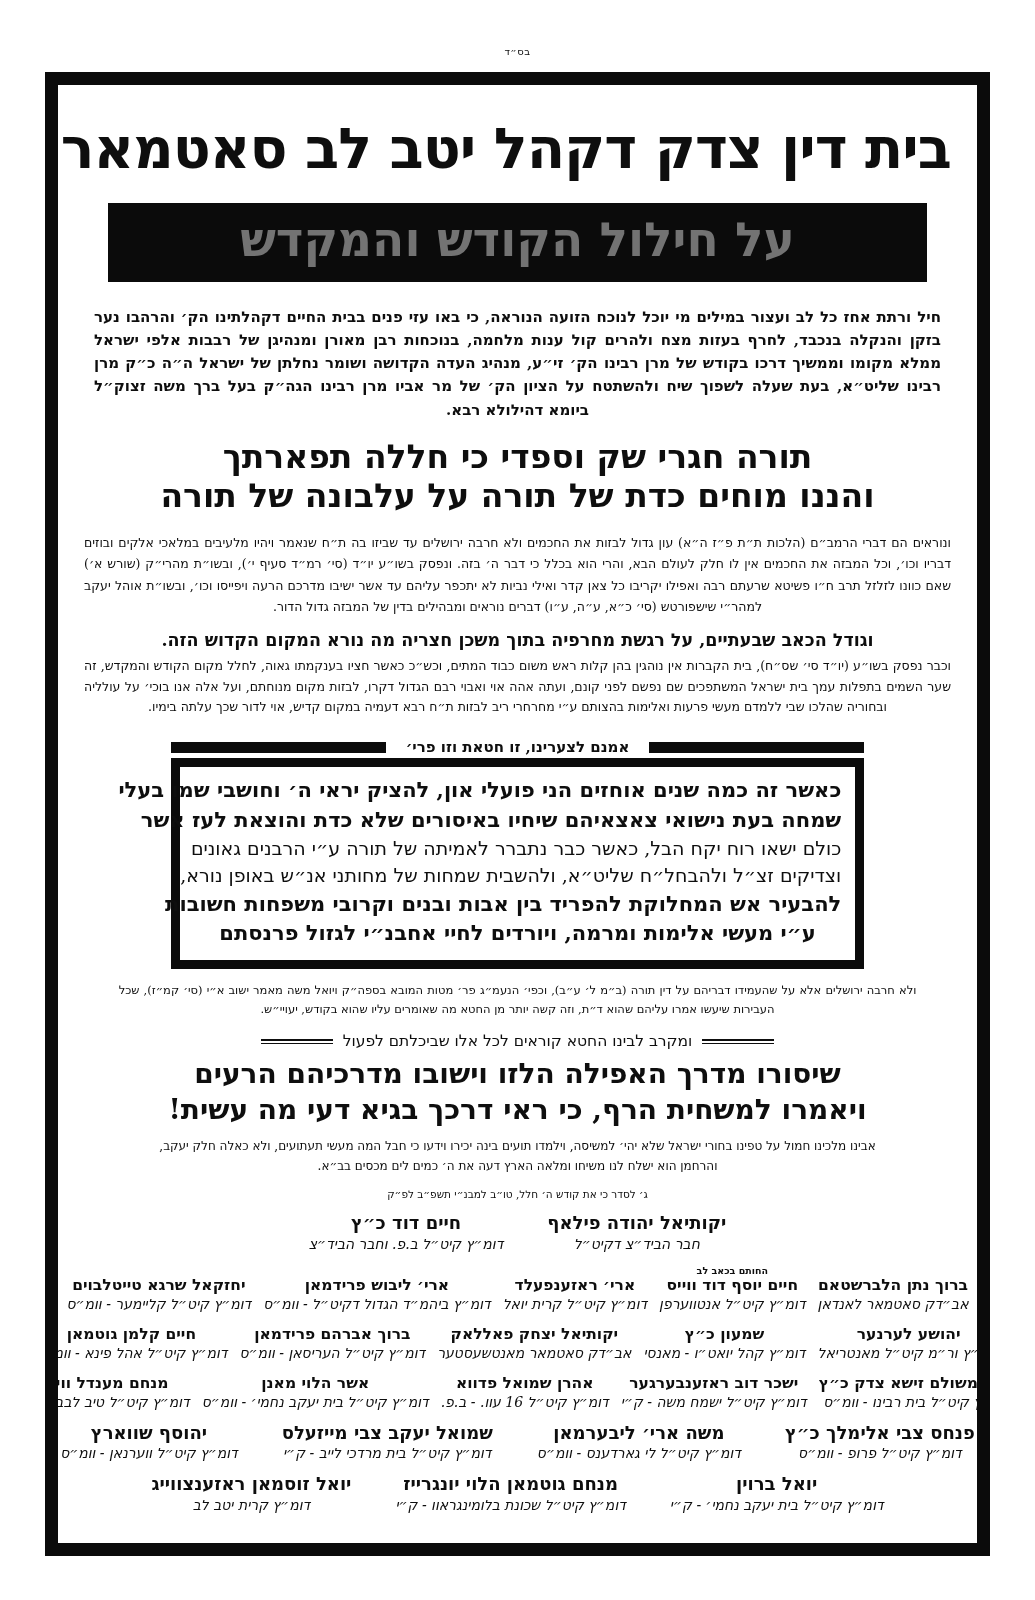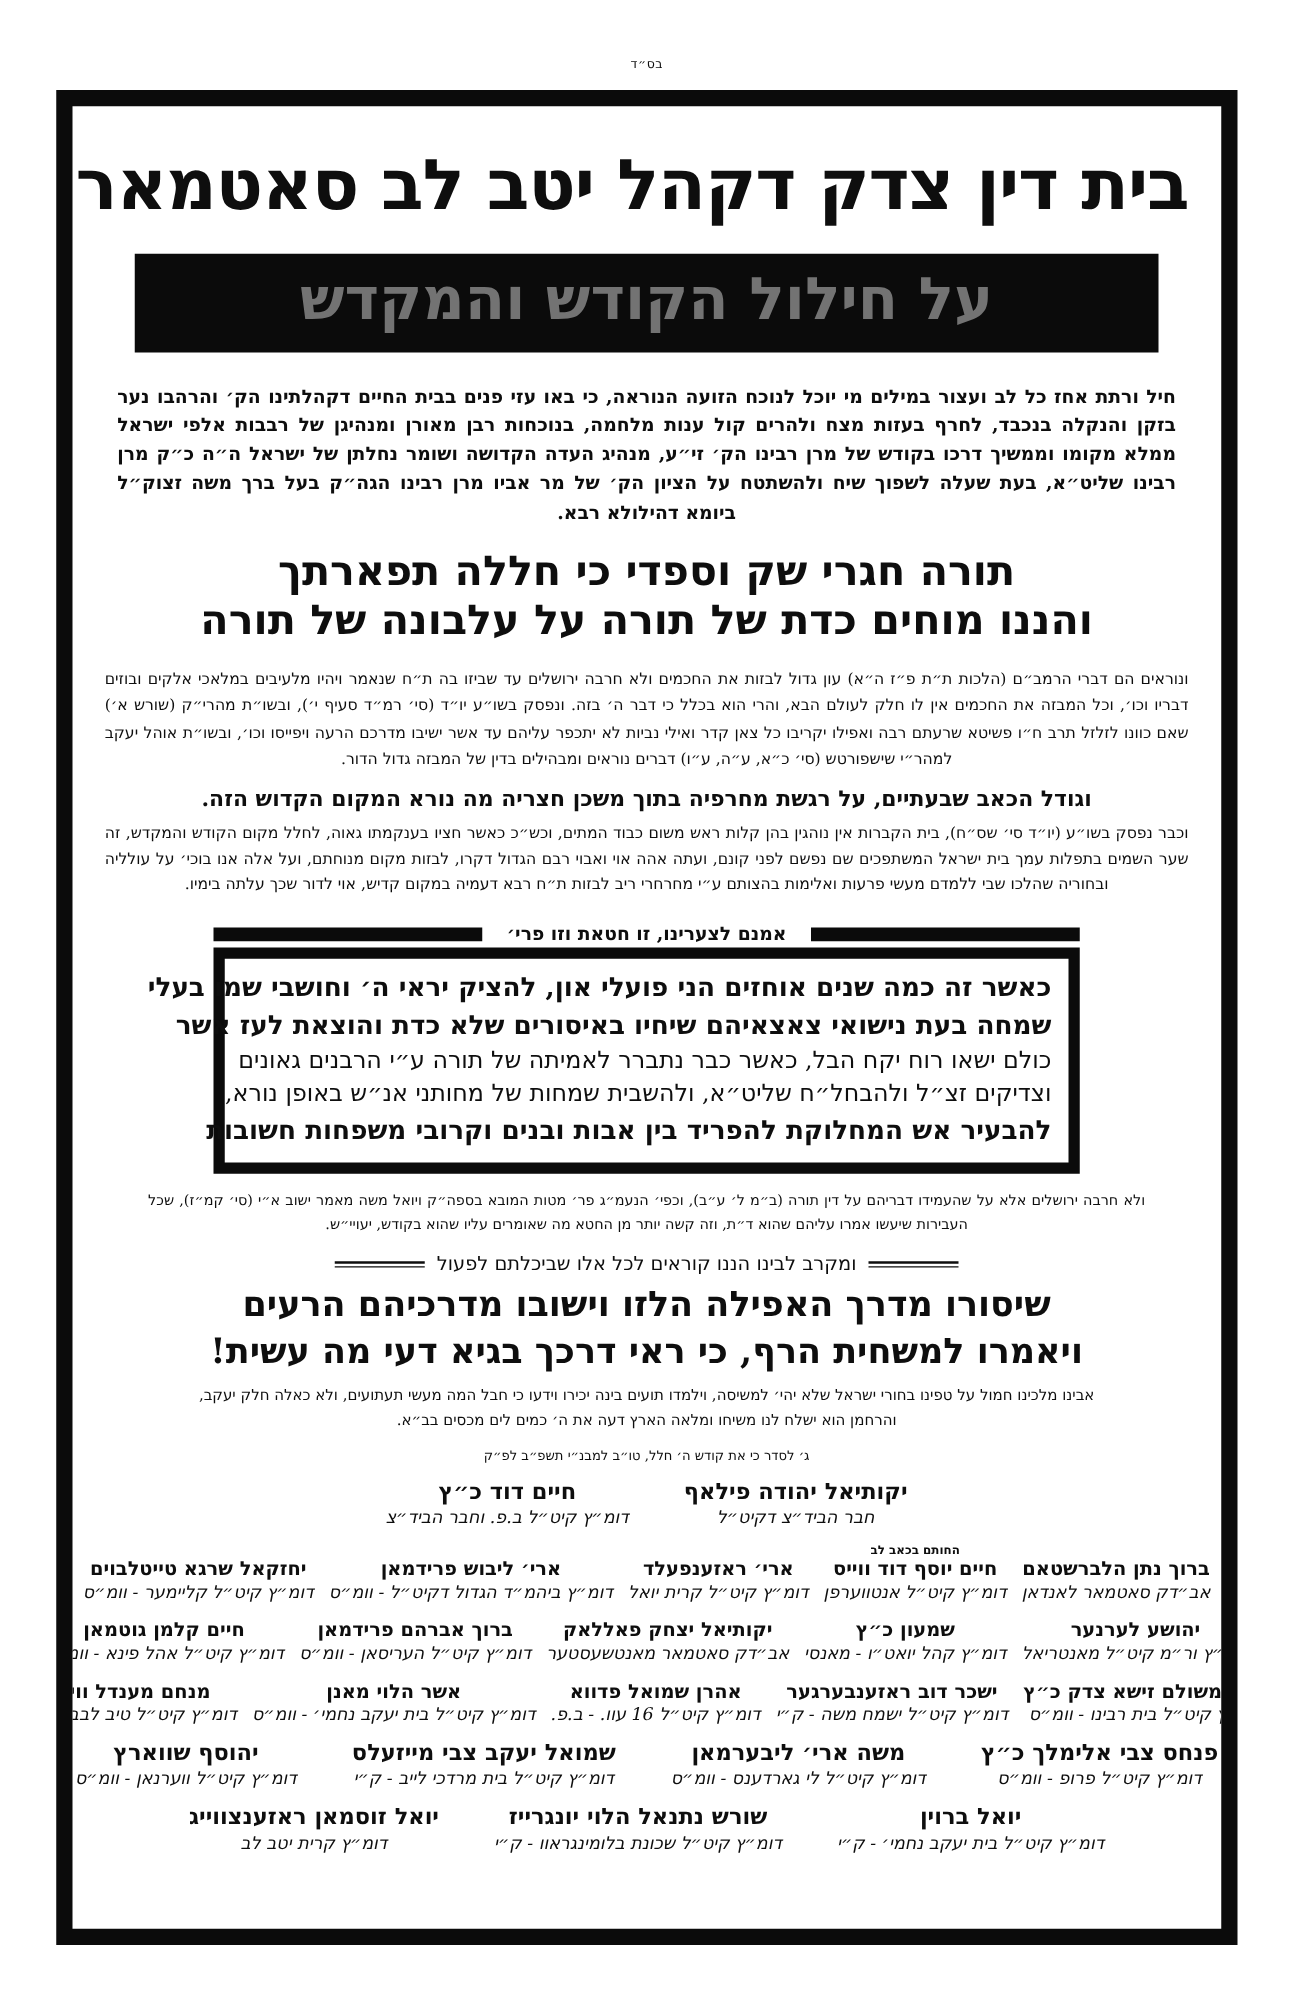--- a/index.html
+++ b/index.html
@@ -85,27 +85,28 @@
       <div class="bar"></div>
       <div class="box-label">אמנם לצערינו, זו חטאת וזו פרי׳</div>
       <div class="bar"></div>
     </div>
     <div class="box">
       <div class="box-line bl-a">כאשר זה כמה שנים אוחזים הני פועלי און, להציק יראי ה׳ וחושבי שמו בעלי</div>
       <div class="box-line bl-a">שמחה בעת נישואי צאצאיהם שיחיו באיסורים שלא כדת והוצאת לעז אשר</div>
       <div class="box-line bl-b">כולם ישאו רוח יקח הבל, כאשר כבר נתברר לאמיתה של תורה ע״י הרבנים גאונים</div>
       <div class="box-line bl-b">וצדיקים זצ״ל ולהבחל״ח שליט״א, ולהשבית שמחות של מחותני אנ״ש באופן נורא,</div>
       <div class="box-line bl-a">להבעיר אש המחלוקת להפריד בין אבות ובנים וקרובי משפחות חשובות</div>
+      <div class="box-line bl-a">ע״י מעשי אלימות ומרמה, ויורדים לחיי אחבנ״י לגזול פרנסתם</div>
     </div>
 
     <div class="p p4">ולא חרבה ירושלים אלא על שהעמידו דבריהם על דין תורה (ב״מ ל׳ ע״ב), וכפי׳ הנעמ״ג פר׳ מטות המובא בספה״ק ויואל משה מאמר ישוב א״י (סי׳ קמ״ז), שכל העבירות שיעשו אמרו עליהם שהוא ד״ת, וזה קשה יותר מן החטא מה שאומרים עליו שהוא בקודש, יעויי״ש.</div>
 
     <div class="call-row">
       <div class="dbl"></div>
-      <div class="call-label">ומקרב לבינו הננו קוראים לכל אלו שביכלתם לפעול</div>
+      <div class="call-label">ומקרב לבינו החטא קוראים לכל אלו שביכלתם לפעול</div>
       <div class="dbl"></div>
     </div>
 
     <div class="h-return">
       <div>שיסורו מדרך האפילה הלזו וישובו מדרכיהם הרעים</div>
       <div>ויאמרו למשחית הרף, כי ראי דרכך בגיא דעי מה עשית!</div>
     </div>
 
     <div class="p5">אבינו מלכינו חמול על טפינו בחורי ישראל שלא יהי׳ למשיסה, וילמדו תועים בינה יכירו וידעו כי חבל המה מעשי תעתועים, ולא כאלה חלק יעקב, והרחמן הוא ישלח לנו משיחו ומלאה הארץ דעה את ה׳ כמים לים מכסים בב״א.</div>
 
@@ -212,21 +213,21 @@
           <div class="sig-title">דומ״ץ קיט״ל ווערנאן - וומ״ס</div>
         </div>
       </div>
 
       <div class="sig-row">
         <div class="sig">
           <div class="sig-name">יואל ברוין</div>
           <div class="sig-title">דומ״ץ קיט״ל בית יעקב נחמי׳ - ק״י</div>
         </div>
         <div class="sig">
-          <div class="sig-name">שורש נתנאל הלוי יונגרייז</div>
+          <div class="sig-name">מנחם גוטמאן הלוי יונגרייז</div>
           <div class="sig-title">דומ״ץ קיט״ל שכונת בלומינגראוו - ק״י</div>
         </div>
         <div class="sig">
           <div class="sig-name">יואל זוסמאן ראזענצווייג</div>
           <div class="sig-title">דומ״ץ קרית יטב לב</div>
         </div>
       </div>
 
     </div>
   </div>

